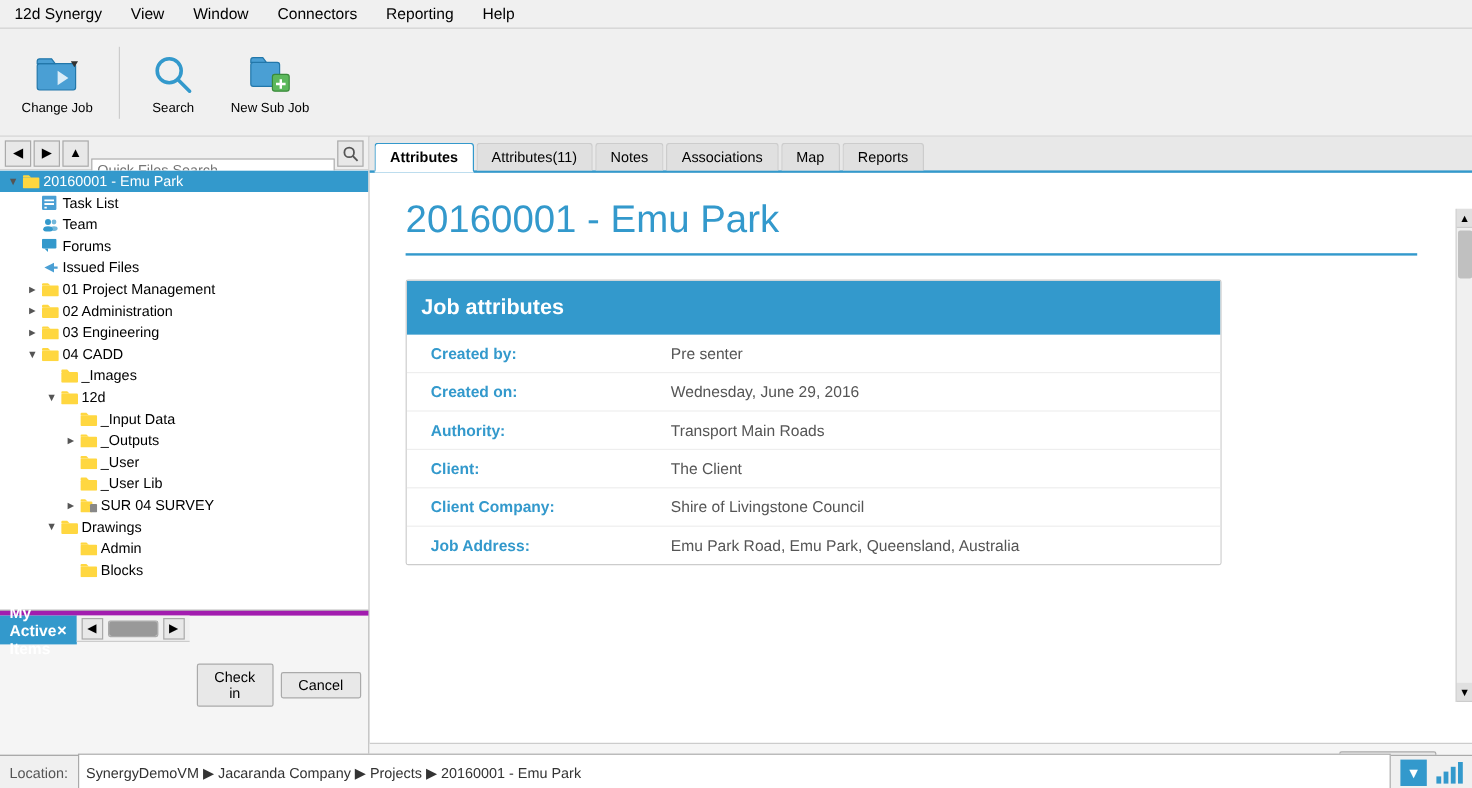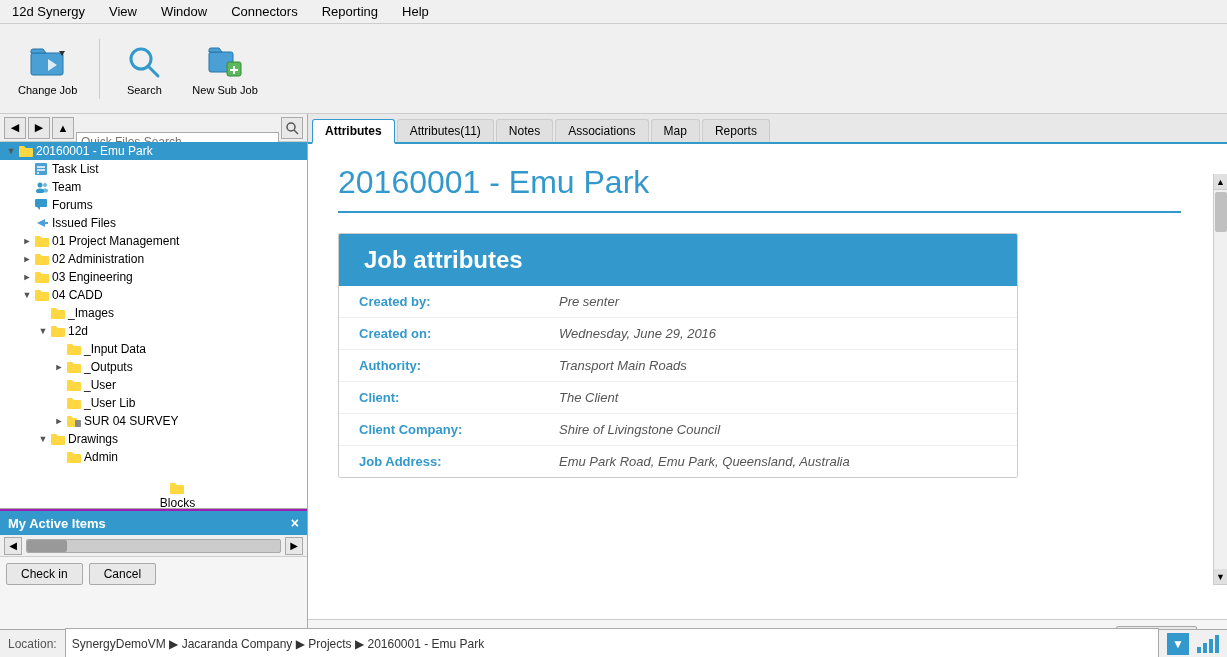--- a/index.html
+++ b/index.html
@@ -156,23 +156,23 @@
     }
 
     
     .tree-container::-webkit-scrollbar { width: 8px; }
     .tree-container::-webkit-scrollbar-track { background: #f0f0f0; }
     .tree-container::-webkit-scrollbar-thumb { background: #b0b0b0; border-radius: 2px; }
 
     
     .active-items-panel {
       height: 120px;
-      border-top: 2px solid #a21caf;
-      display: flex;
-      flex-direction: column;
+      border-top: 4px solid #a21caf;
+      display: flex;
+      justify-content: center;
     }
     .active-items-header {
       display: flex;
       align-items: center;
       justify-content: space-between;
       background: #3399cc;
       color: #fff;
       height: 24px;
       padding: 0 8px;
       font-size: 13px;
@@ -310,23 +310,23 @@
     .job-attributes-card {
       margin: 0 30px 20px 30px;
       border: 1px solid #ccc;
       border-radius: 2px;
       overflow: hidden;
       max-width: 680px;
     }
     .job-attributes-header {
       background: #3399cc;
       color: #fff;
-      font-size: 24px;
+      font-size: 18px;
       font-weight: bold;
-      padding: 12px 25px;
+      padding: 12px 12px;
     }
     .job-attributes-body {
       background: #fff;
       padding: 0;
     }
     .attr-row {
       display: flex;
       align-items: flex-start;
       padding: 8px 20px;
       border-bottom: 1px solid #eee;
@@ -335,21 +335,20 @@
     .attr-label {
       width: 200px;
       font-weight: bold;
       color: #3399cc;
       font-size: 13px;
       flex-shrink: 0;
     }
     .attr-value {
       color: #555;
       font-size: 13px;
-      font-style: italic;
     }
 
     
     .report-bar {
       display: flex;
       align-items: center;
       justify-content: flex-end;
       border-top: 1px solid #ccc;
       padding: 6px 30px;
       background: #f5f5f5;
@@ -737,21 +736,21 @@
       <span class="tree-toggle" style="width:14px;"></span>
       <span class="tree-icon">
         <svg width="14" height="12" viewBox="0 0 14 12">
             <rect x="0" y="3" width="14" height="9" rx="1" fill="#ffd740"></rect>
             <path d="M0 3 L0 2 Q0 1 1 1 L5 1 L7 3 Z" fill="#ffd740"></path>
           </svg>
       </span>
       <span class="tree-label">Admin</span>
     </div>
 
-    <div class="tree-item" style="padding-left:52px;flex-direction:column;">
+    <div class="tree-item" style="padding-left:52px;">
       <span class="tree-toggle" style="width:14px;"></span>
       <span class="tree-icon">
         <svg width="14" height="12" viewBox="0 0 14 12">
             <rect x="0" y="3" width="14" height="9" rx="1" fill="#ffd740"></rect>
             <path d="M0 3 L0 2 Q0 1 1 1 L5 1 L7 3 Z" fill="#ffd740"></path>
           </svg>
       </span>
       <span class="tree-label">Blocks</span>
     </div>
   </div>

